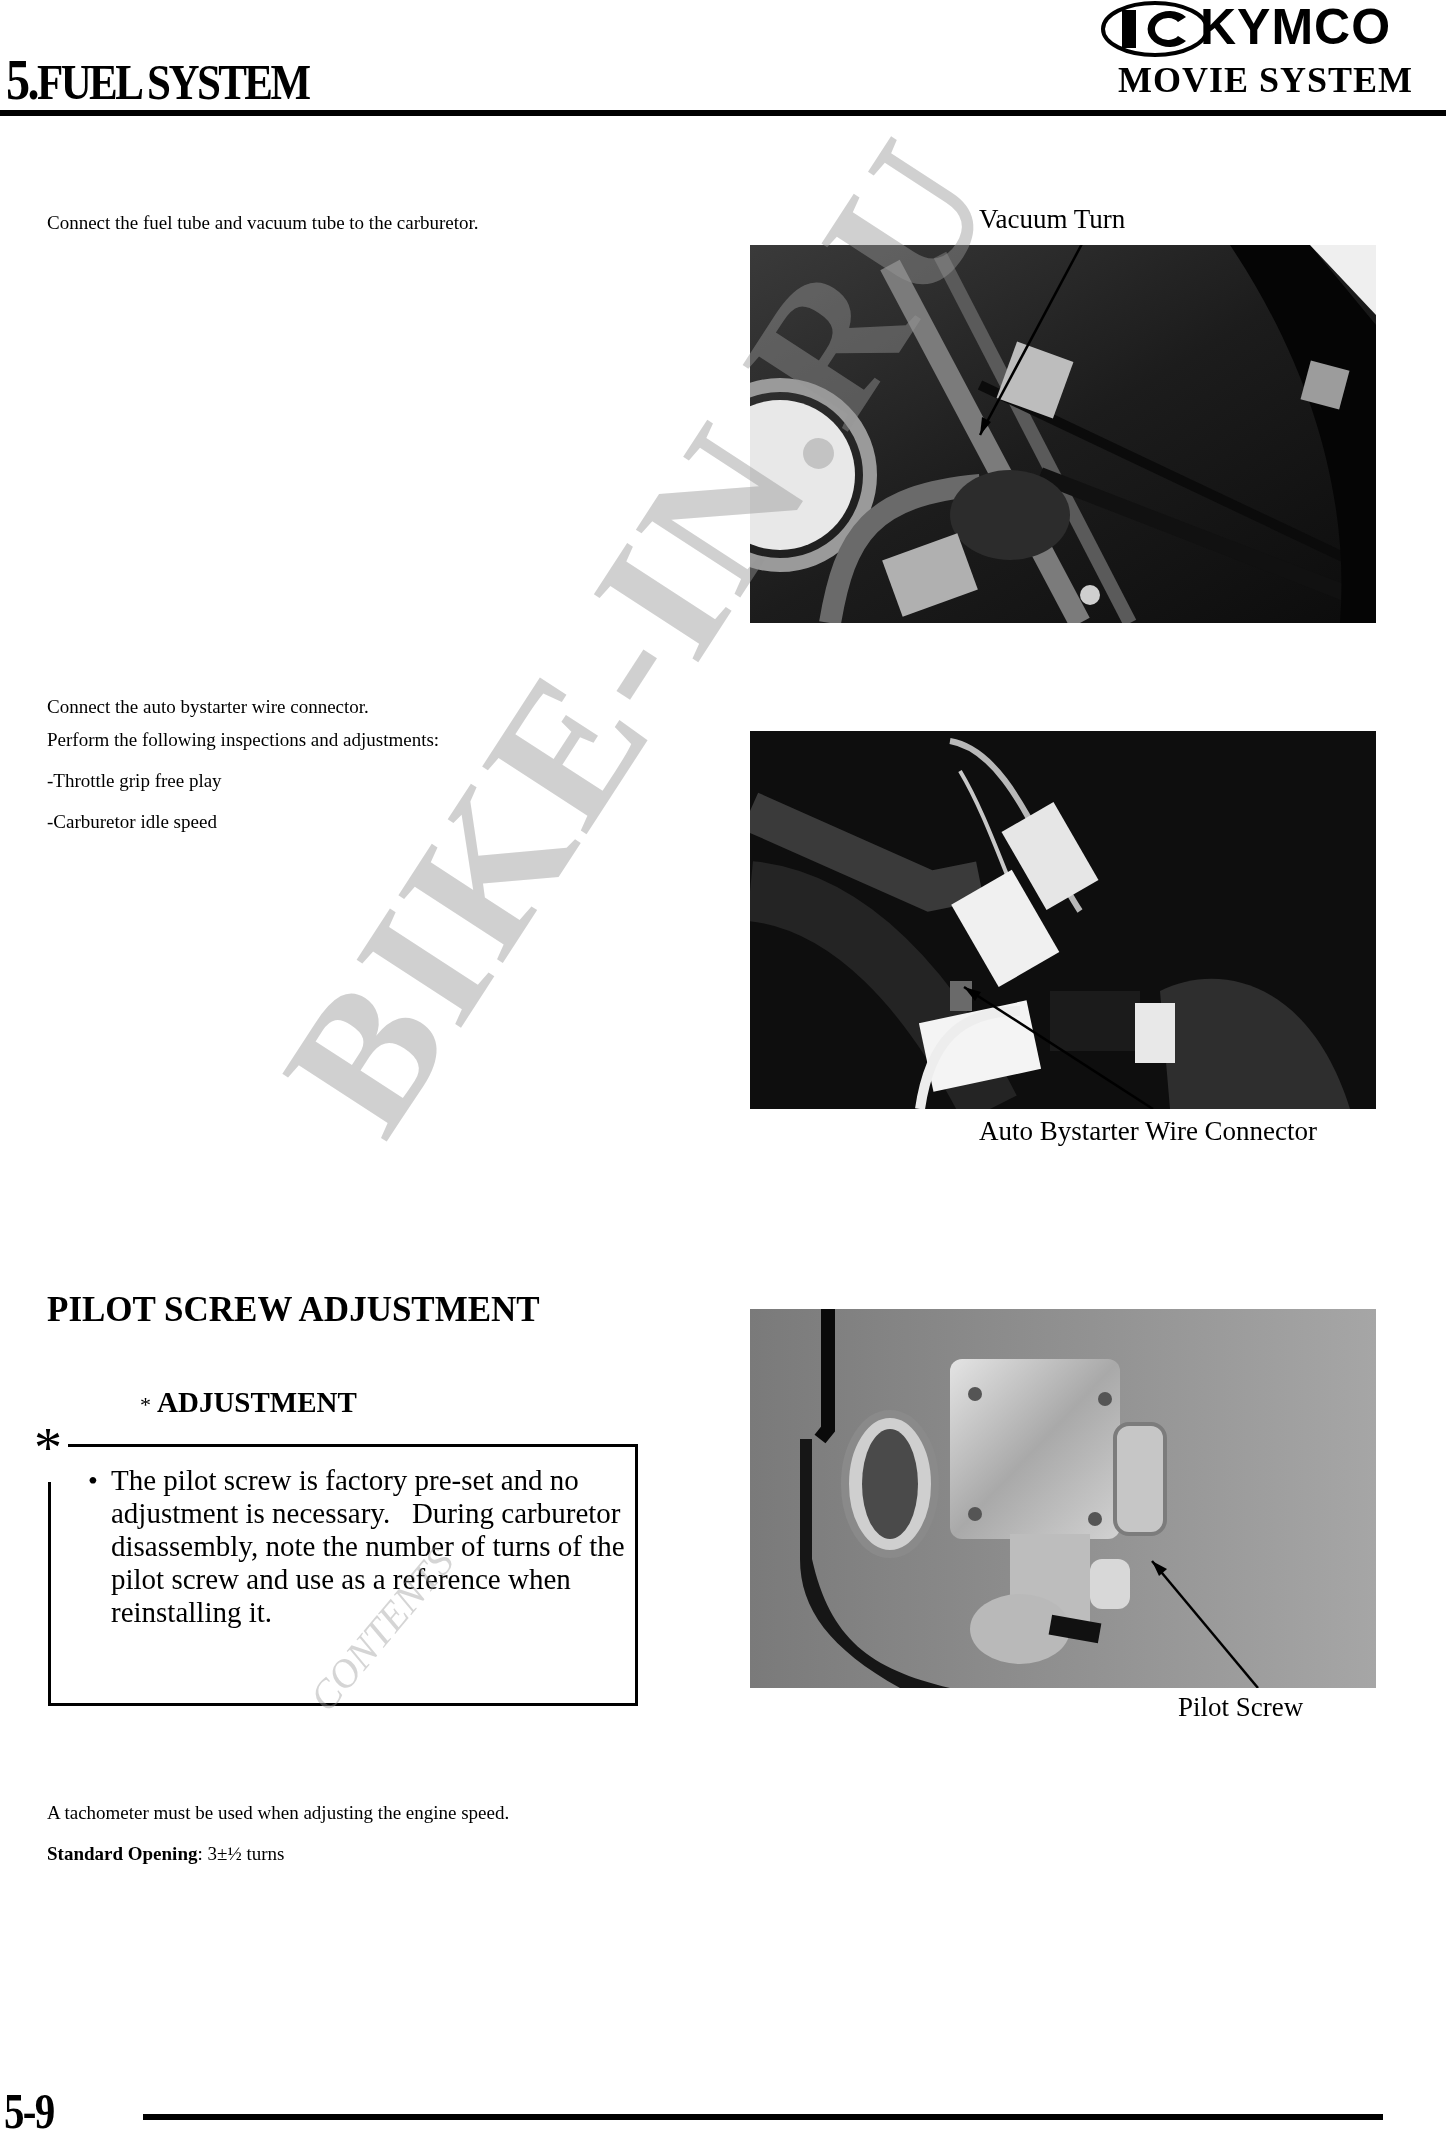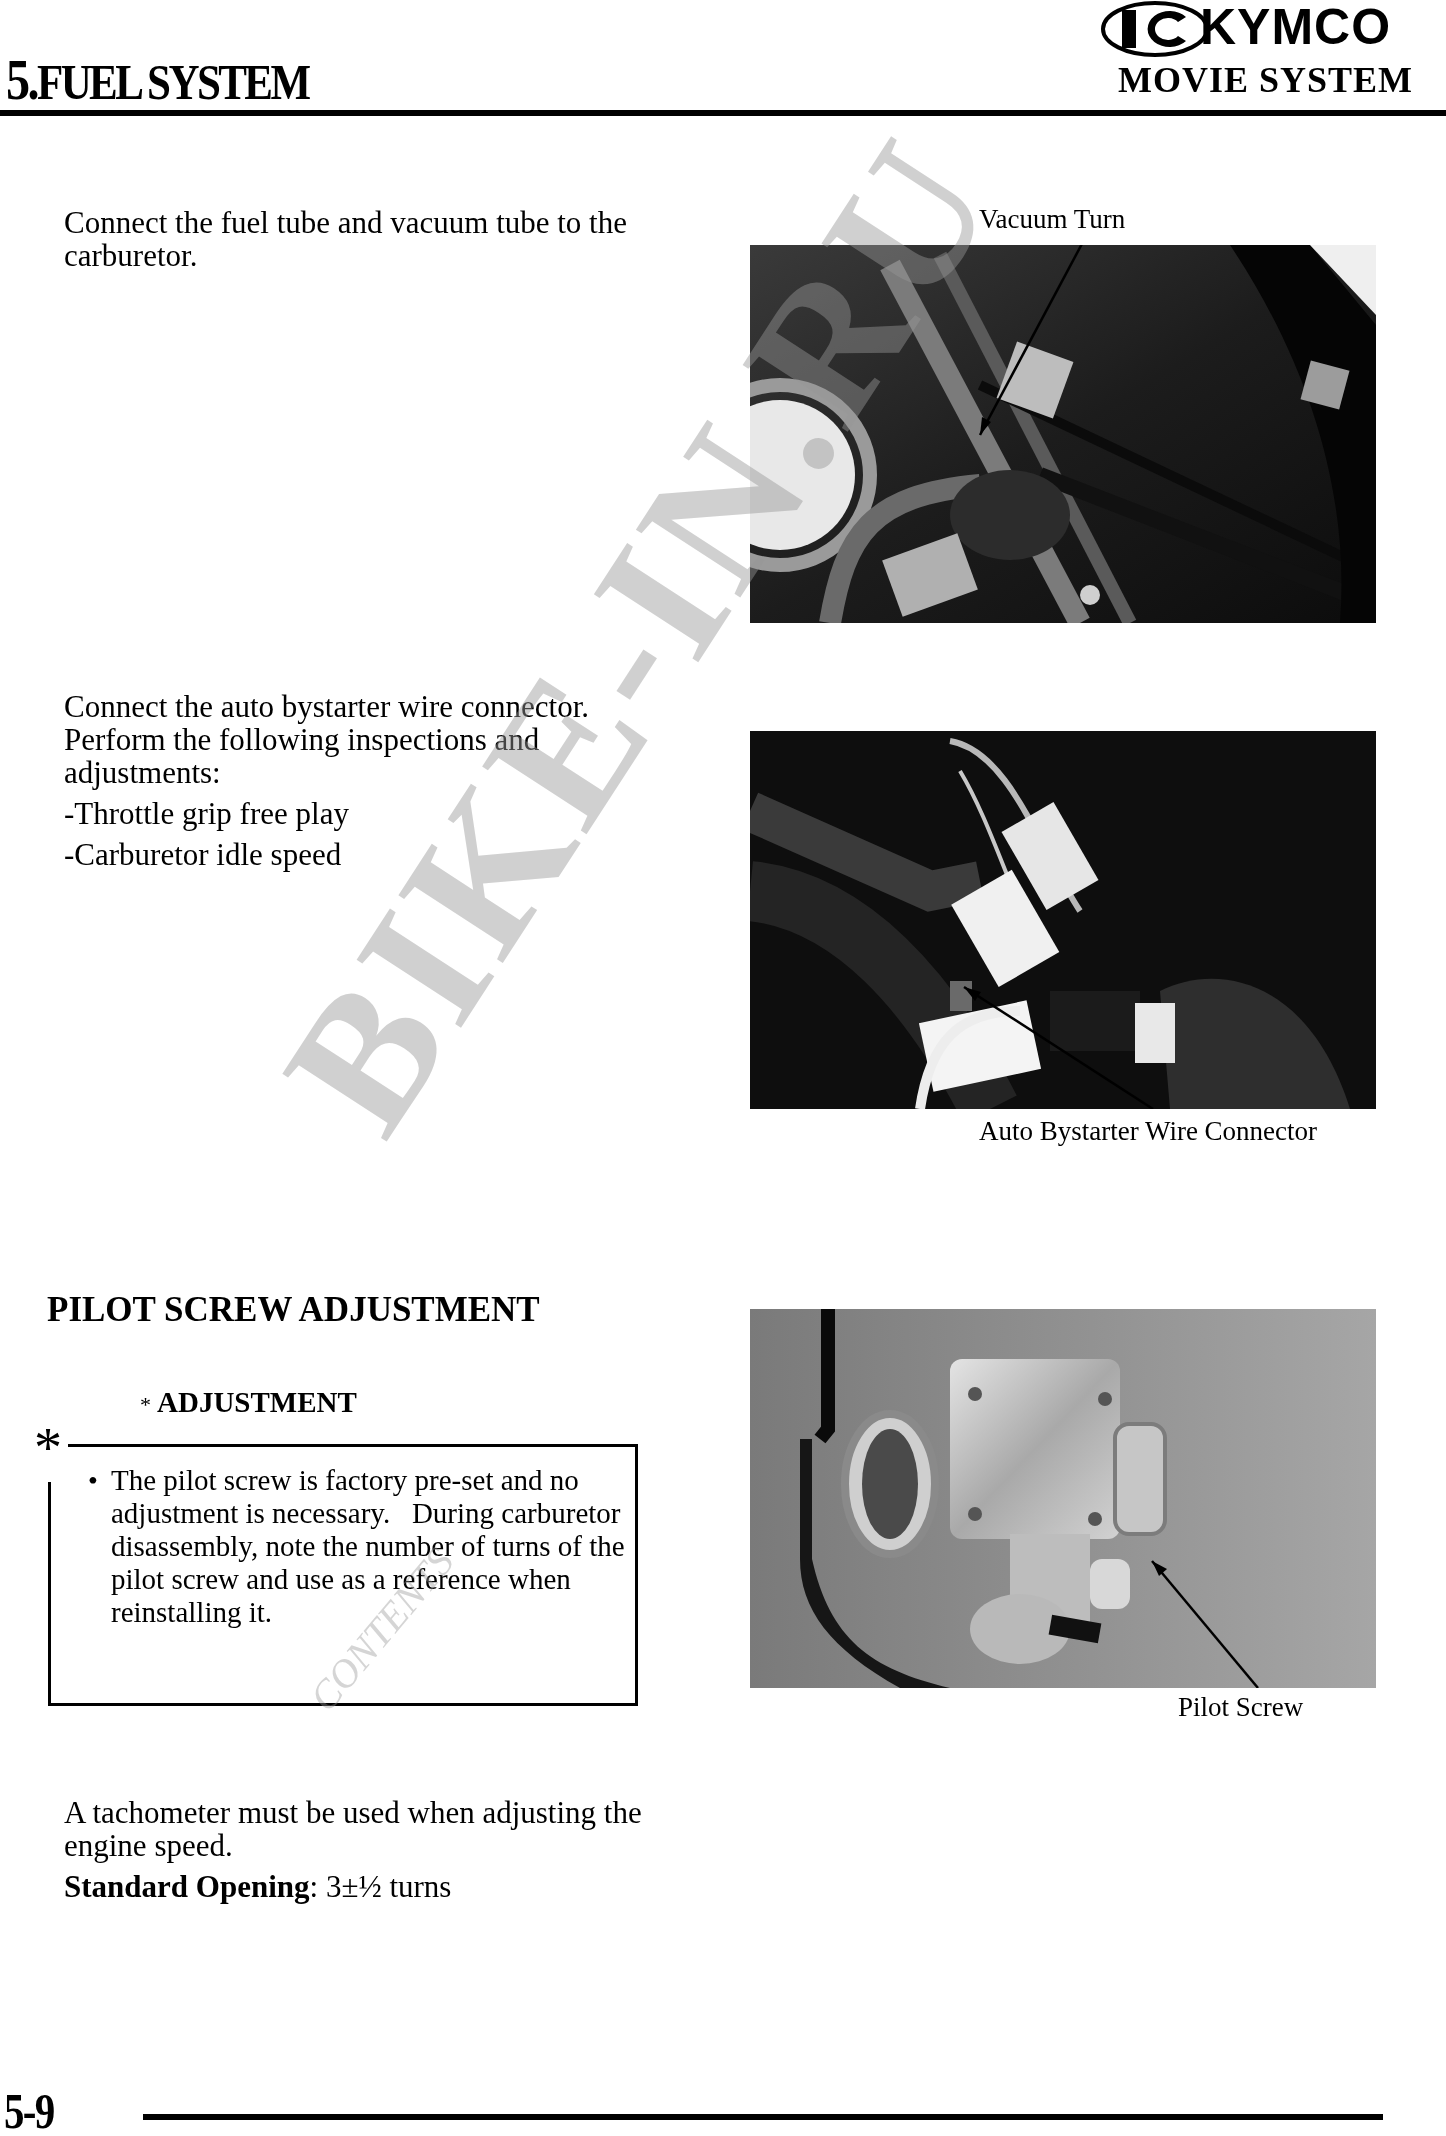--- a/index.html
+++ b/index.html
@@ -23,21 +23,21 @@
   .logo-text {
     left: 1200px; top: 2px; font-family: "Liberation Sans", "DejaVu Sans", sans-serif;
     font-weight: bold; font-size: 50px; letter-spacing: 1px; line-height: 1;
   }
   .model-name {
     left: 1118px; top: 62px; font-size: 36px; font-weight: bold; letter-spacing: 1px;
     white-space: nowrap; line-height: 1;
   }
 
   
-  .para { font-size: 31px; line-height: 33px; left: 64px; width: 600px; }
+  .para { font-size: 19px; line-height: 33px; left: 47px; width: 600px; }
   .para p { margin: 0; }
   .para .gap { margin-top: 8px; }
 
   
   .photo {
     position: absolute; overflow: hidden; background: #2a2a2a;
   }
   .photo svg { display: block; width: 100%; height: 100%; }
   .caption { font-size: 27px; white-space: nowrap; line-height: 1; }
 

